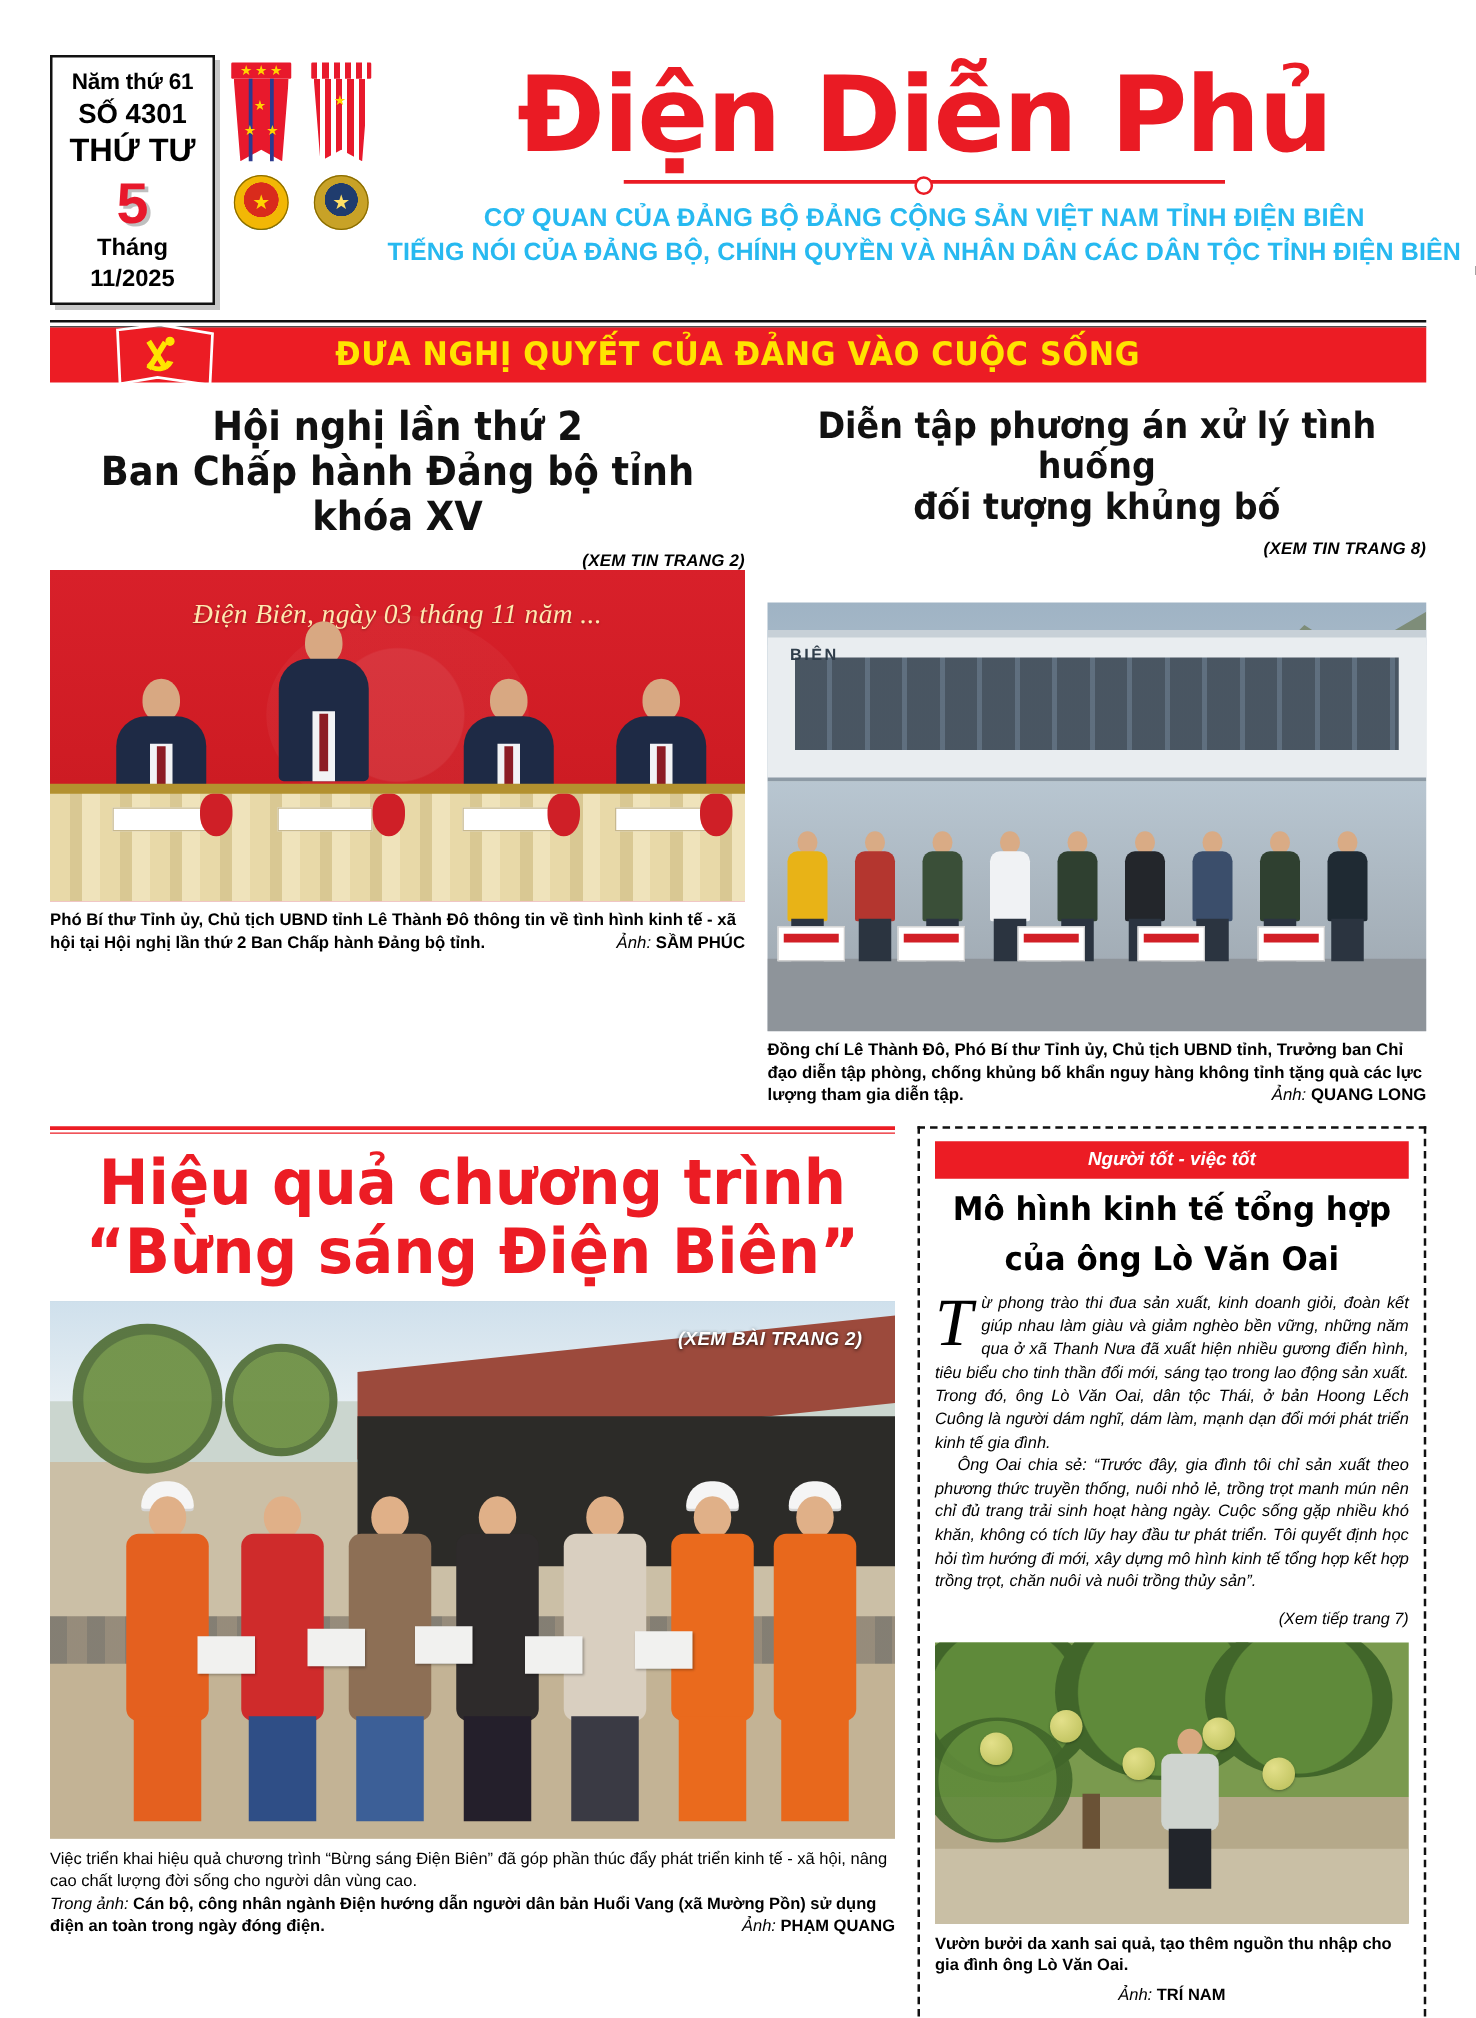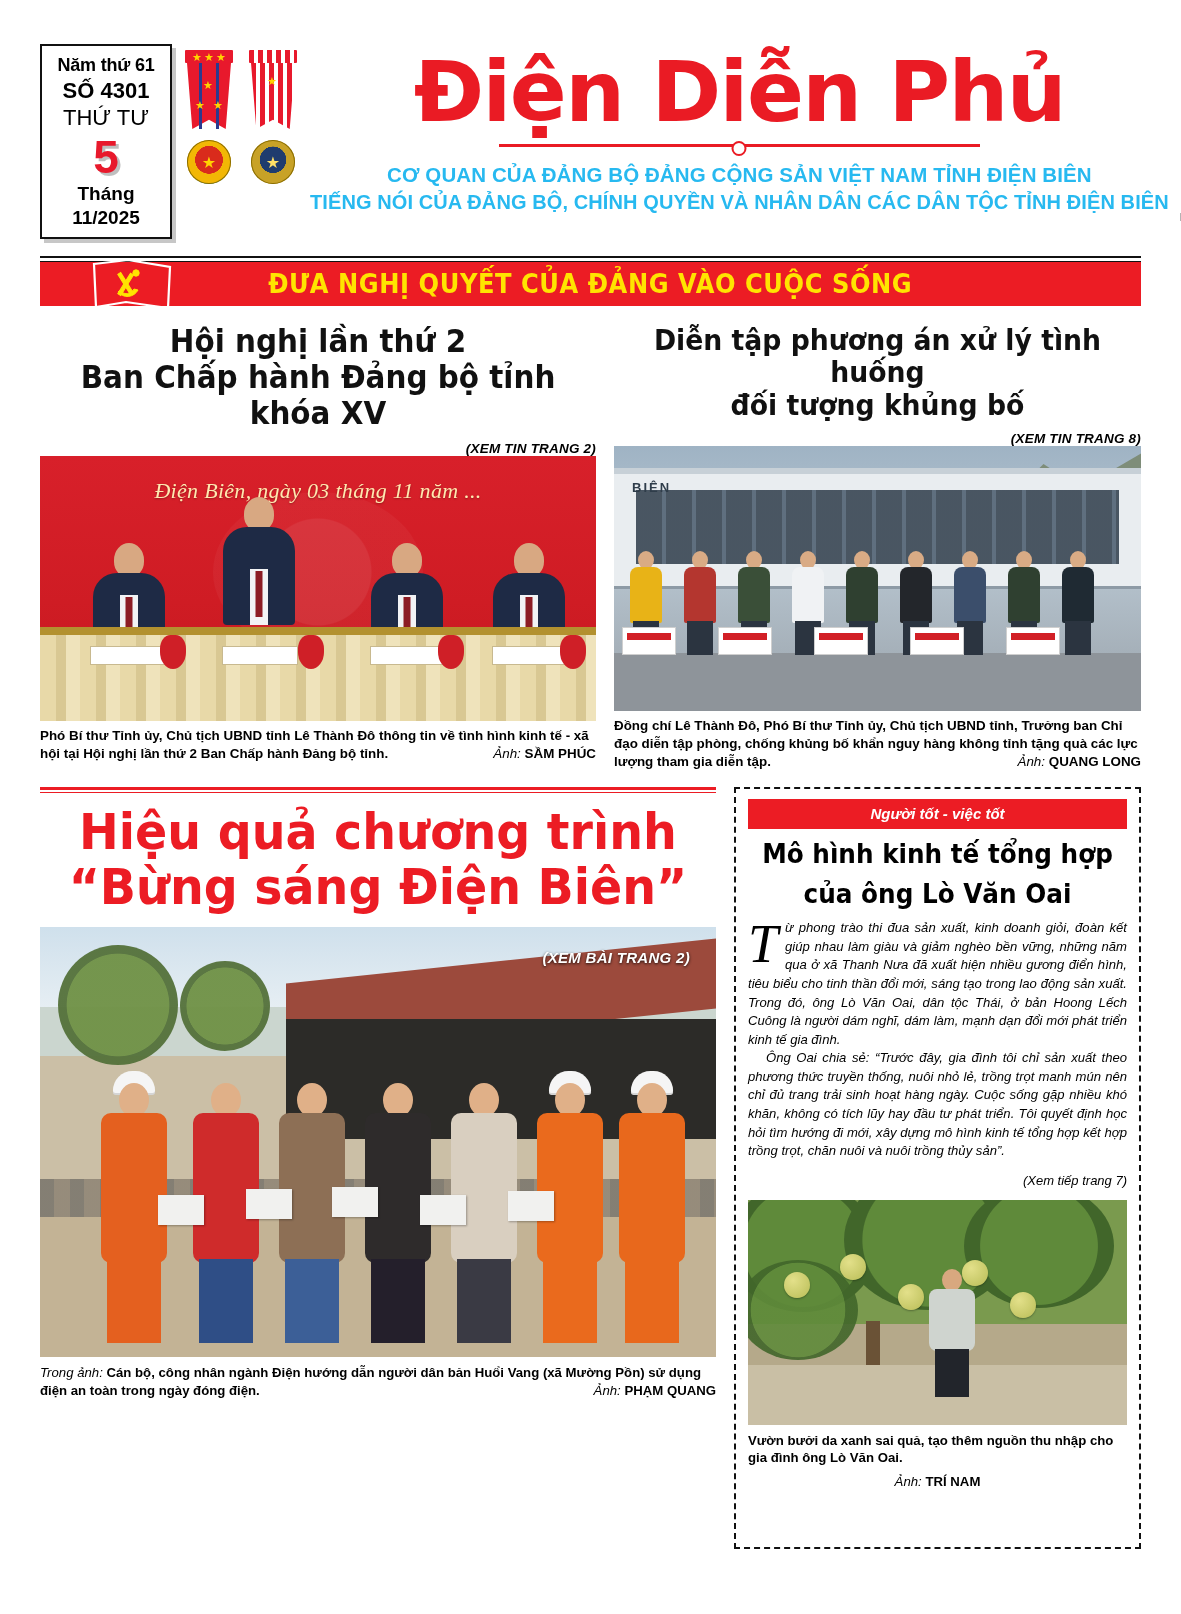--- a/index.html
+++ b/index.html
@@ -17,21 +17,21 @@
   
   .masthead{ display:flex; align-items:flex-start; padding-top:36px; height:250px; box-sizing:border-box; }
   .issue-box{
     width:132px; flex:0 0 132px; border:2px solid #111; text-align:center;
     padding:8px 4px 6px; box-sizing:border-box; margin-top:8px;
     box-shadow:4px 4px 0 rgba(0,0,0,.22);
     background:#fff;
   }
   .issue-box .yr{ font-size:18px; font-weight:700; letter-spacing:-.2px; line-height:1.25; }
   .issue-box .no{ font-size:22px; font-weight:800; line-height:1.25; }
-  .issue-box .dow{ font-size:22px; font-weight:400; line-height:1.3; }
+  .issue-box .dow{ font-size:26px; font-weight:700; line-height:1.3; }
   .issue-box .day{ font-size:46px; font-weight:800; color:#e8192c; line-height:.98; margin:2px 0 2px;
                    text-shadow:3px 3px 0 rgba(0,0,0,.25); }
   .issue-box .mon{ font-size:19px; font-weight:700; line-height:1.3; }
 
   .medals{ width:138px; flex:0 0 138px; display:flex; justify-content:center; align-items:flex-start; gap:4px; padding-top:14px; }
   .medal{ position:relative; width:60px; height:140px; }
   .ribbon{ position:absolute; top:0; left:6px; width:48px; height:82px; }
   .rib-bar{ position:absolute; top:0; left:0; width:48px; height:13px; background:#e8192c; border-radius:1px; }
   .rib-body{ position:absolute; top:13px; left:2px; width:44px; height:66px; background:#e8192c;
              clip-path:polygon(0 0,100% 0,88% 100%,50% 86%,12% 100%); }
@@ -100,21 +100,21 @@
                       border-radius:50% 50% 45% 45%; background:#d8a882; }
   .ph1 .person .body{ position:absolute; bottom:0; left:50%; transform:translateX(-50%); width:72px; height:66px;
                       background:#1e2a45; border-radius:24px 24px 4px 4px; }
   .ph1 .person .shirt{ position:absolute; bottom:0; left:50%; transform:translateX(-50%); width:18px; height:44px;
                        background:#f2f3f5; }
   .ph1 .person .tie{ position:absolute; bottom:8px; left:50%; transform:translateX(-50%); width:7px; height:34px; background:#8c1c24; }
   .ph1 .person.stand{ bottom:96px; height:128px; }
   .ph1 .nameplate{ position:absolute; bottom:56px; width:74px; height:17px; background:#fff; border:1px solid #c8b98f; }
 
   
-  .ph2{ height:265px; background:linear-gradient(180deg,#9fb3c4 0%,#b9c7d2 40%,#9aa3ab 100%); }
+  .ph2{ height:343px; background:linear-gradient(180deg,#9fb3c4 0%,#b9c7d2 40%,#9aa3ab 100%);margin-top:36px; }
   .ph2 .bldg{ position:absolute; top:28px; left:0; right:0; height:112px; background:#e9edf0; border-bottom:3px solid #8d9aa5; }
   .ph2 .glass{ position:absolute; top:44px; left:22px; right:22px; height:74px;
                background:repeating-linear-gradient(90deg,#2d3b49 0 26px,#47596b 26px 30px); opacity:.85; }
   .ph2 .roofline{ position:absolute; top:22px; left:0; right:0; height:12px; background:#c7d0d7; }
   .ph2 .sign{ position:absolute; top:34px; left:18px; color:#2f3d4a; font-size:13px; font-weight:800; letter-spacing:2px; }
   .ph2 .mtn{ position:absolute; top:0; right:0; width:150px; height:70px; background:#7e8d79; clip-path:polygon(0 100%,35% 25%,60% 60%,100% 10%,100% 100%); }
   .ph2 .ground{ position:absolute; left:0; right:0; bottom:0; height:58px; background:#8e949a; }
   .ph2 .fig{ position:absolute; bottom:56px; width:36px; height:104px; }
   .ph2 .fig .h{ position:absolute; top:0; left:50%; transform:translateX(-50%); width:16px; height:18px; border-radius:50%; background:#d9ab85; }
   .ph2 .fig .t{ position:absolute; top:16px; left:50%; transform:translateX(-50%); width:32px; height:56px; border-radius:8px 8px 2px 2px; }
@@ -456,20 +456,21 @@
         <div class="leaflet" style="left:118px; bottom:132px;"></div>
         <div class="leaflet" style="left:206px; bottom:138px;"></div>
         <div class="leaflet" style="left:292px; bottom:140px;"></div>
         <div class="leaflet" style="left:380px; bottom:132px;"></div>
         <div class="leaflet" style="left:468px; bottom:136px;"></div>
 
         <div class="xembai">(XEM BÀI TRANG 2)</div>
       </div>
 
       <div class="cap3">
+        <div class="l1">Việc triển khai hiệu quả chương trình “Bừng sáng Điện Biên” đã góp phần thúc đẩy phát triển kinh tế - xã hội, nâng cao chất lượng đời sống cho người dân vùng cao.</div>
         <div class="l2">
           <em>Trong ảnh:</em>
           <span>Cán bộ, công nhân ngành Điện hướng dẫn người dân bản Huổi Vang (xã Mường Pồn) sử dụng điện an toàn trong ngày đóng điện.</span>
           <span class="credit"><i>Ảnh:</i> <span>PHẠM QUANG</span></span>
         </div>
       </div>
     </div>
 
     <div class="main-r">
       <div class="sidebox">

